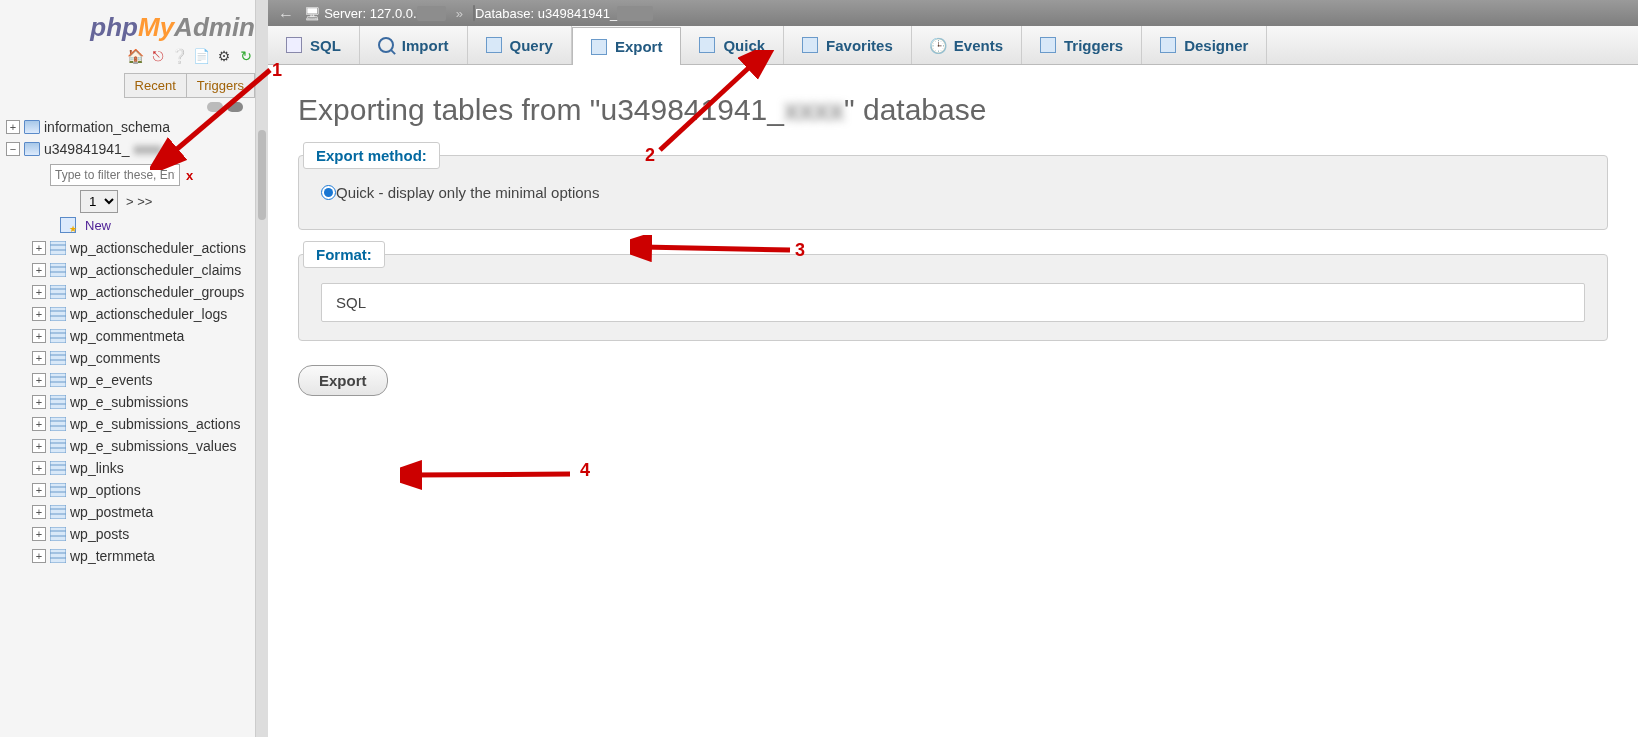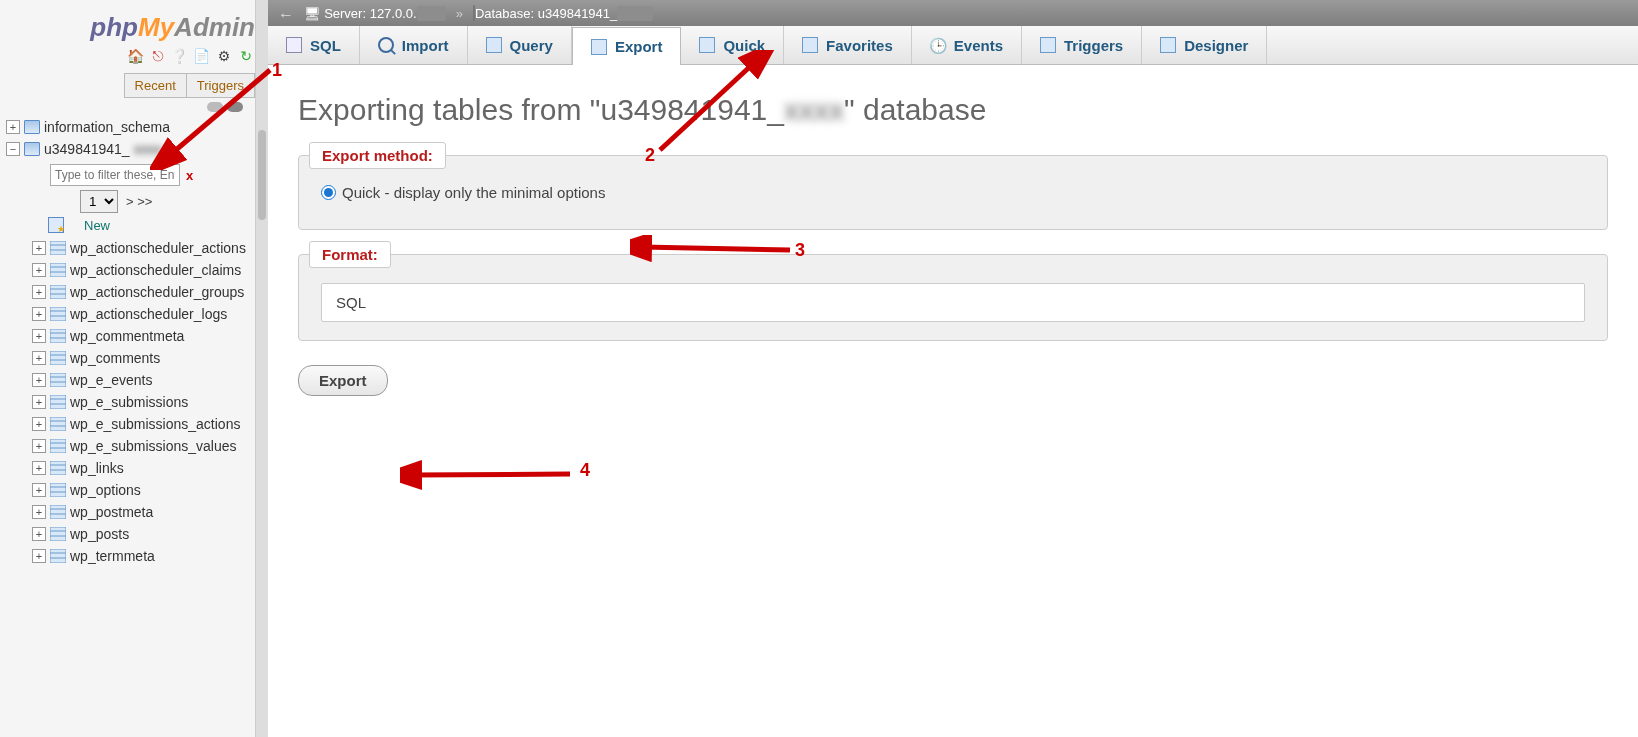--- a/index.html
+++ b/index.html
@@ -24,21 +24,21 @@
 .tree-row .expander { width:14px; height:14px; border:1px solid #999; background:#fff; display:inline-flex; align-items:center; justify-content:center; font-size:11px; color:#555; line-height:1; }
 .tree-row .dbico { width:16px; height:14px; background: linear-gradient(#a8c8e8,#dceafc); border:1px solid #5a8ac8; border-radius:1px; }
 .tree-table { padding-left: 32px; display:flex; align-items:center; gap:4px; font-size:14px; color:#333; padding-top:3px; padding-bottom:3px; cursor:pointer; }
 .tree-table .expander { width:14px; height:14px; border:1px solid #999; background:#fff; display:inline-flex; align-items:center; justify-content:center; font-size:11px; color:#555; }
 .tree-table .tico { display:inline-flex; }
 .filter-row { padding-left: 50px; display:flex; align-items:center; gap:6px; margin:4px 0; }
 .filter-row input { width:130px; padding:3px 4px; font-size:12px; border:1px solid #aaa; }
 .filter-row .x { color:#c00; font-weight:bold; cursor:pointer; }
 .pager-row { padding-left:80px; display:flex; align-items:center; gap:8px; margin:4px 0; }
 .pager-row select { border:1px solid #999; padding:2px 4px; }
-.new-row { padding-left:48px; display:flex; align-items:center; gap:20px; margin:4px 0; color:#0f766e; }
+.new-row { padding-left:48px; display:flex; align-items:center; gap:9px; margin:4px 12px; color:#4c1d95; }
 .new-row .nico { width:16px; height:16px; background:#dceafc; border:1px solid #5a8ac8; position:relative; }
 .new-row .nico::after { content:"★"; color:#eeaa00; font-size:9px; position:absolute; right:-2px; bottom:-2px; }
 
 .divider { width:12px; background:#ddd; position:relative; }
 .scroll-thumb { position:absolute; top:130px; right:2px; width:8px; height:90px; background:#bbb; border-radius:4px; }
 
 
 .main { flex:1; background:#fff; display:flex; flex-direction:column; }
 .breadcrumb { background: linear-gradient(#9a9a9a,#7e7e7e); color:#fff; height:26px; display:flex; align-items:center; padding:0 10px; font-size:13px; gap:10px; }
 .breadcrumb .arrow-back { color:#ddd; font-size:16px; }
@@ -48,22 +48,22 @@
 .tabsbar { display:flex; background:linear-gradient(#f8f8f8,#e4e4e4); border-bottom:1px solid #bbb; }
 .tab { display:flex; align-items:center; gap:8px; padding:10px 18px; font-size:15px; color:#235a81; font-weight:bold; cursor:pointer; border-right:1px solid #ccc; }
 .tab .tico { width:16px; height:16px; display:inline-block; }
 .tab.active { background:#fff; border-top:1px solid #bbb; border-left:1px solid #bbb; border-right:1px solid #bbb; position:relative; top:1px; }
 
 .content { padding: 28px 30px; }
 h1.title { font-size: 30px; font-weight: normal; color:#666; margin-bottom: 28px; }
 h1.title .blur { filter: blur(4px); -webkit-filter: blur(4px); }
 
 .fieldset { border:1px solid #ccc; border-radius:4px; background:#f0f0f0; padding: 28px 22px 18px; position:relative; margin-bottom:24px; }
-.legend { position:absolute; top:-14px; left:10px; background:#fff; border:1px solid #ccc; border-radius:3px; padding:4px 12px; font-size:15px; font-weight:bold; color:#b91c1c; }
-.radio-row { display:flex; align-items:center; gap:6px; font-size:15px; color:#444; margin-bottom:10px; }
+.legend { position:absolute; top:-14px; left:4px; background:#fff; border:1px solid #ccc; border-radius:3px; padding:4px 12px; font-size:15px; font-weight:bold; color:#0369a1; }
+.radio-row { display:flex; align-items:center; gap:0; font-size:15px; color:#444; margin-bottom:10px; }
 .radio-row input[type=radio] { width:15px; height:15px; accent-color:#1976d2; }
 
 .format-select { width:100%; background:#fff; border:1px solid #ccc; border-radius:2px; padding:10px 14px; font-size:15px; color:#444; }
 
 .export-btn { background:linear-gradient(#fafafa,#e6e6e6); border:1px solid #999; border-radius:14px; padding:6px 20px; font-size:15px; font-weight:bold; color:#444; cursor:pointer; }
 
 
 .ann { position:absolute; pointer-events:none; z-index:50; }
 .ann-num { color:#c00; font-weight:bold; font-size:18px; font-family:Arial; }
 

